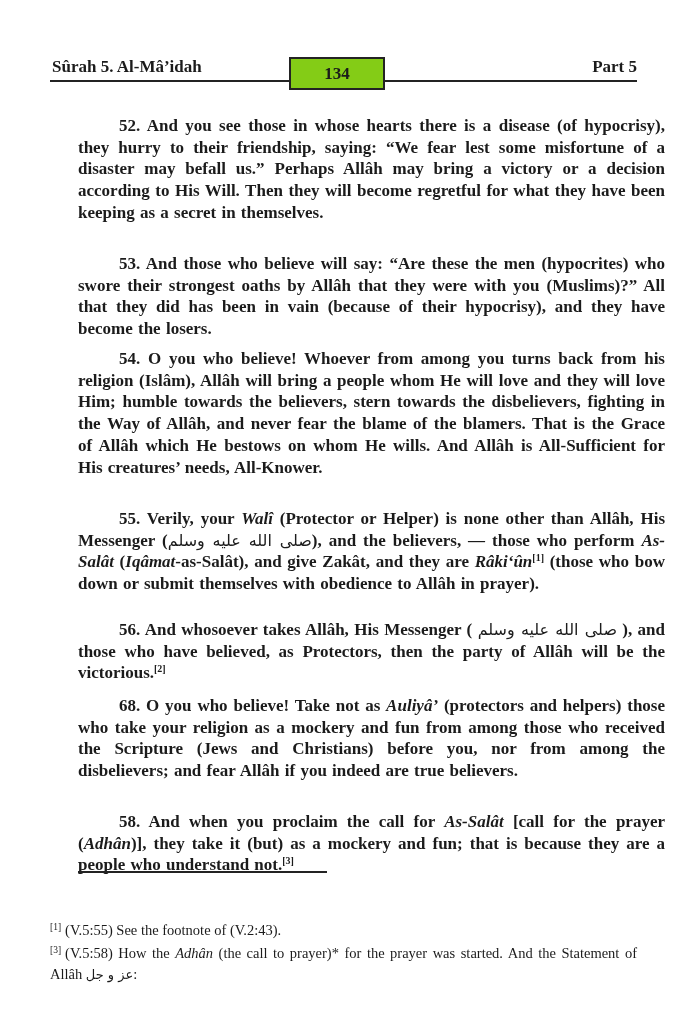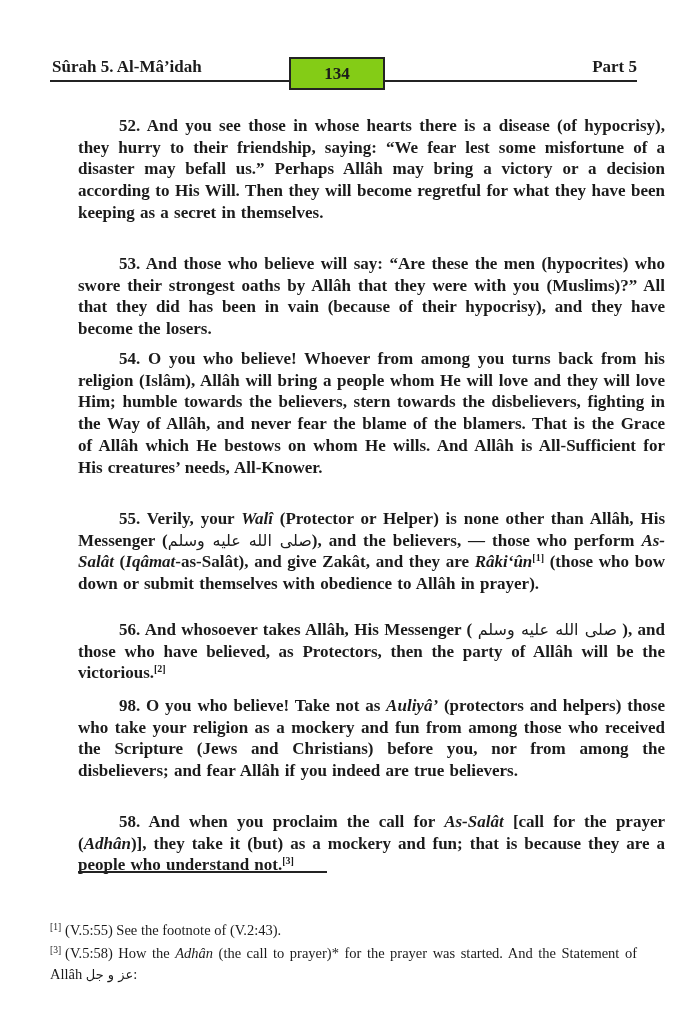--- a/index.html
+++ b/index.html
@@ -116,21 +116,21 @@
     </span>
     <span class="part-label">Part 5</span>
   </div>
 
   <div class="content">
       <p class="verse v52"><span>52. And you see those in whose hearts there is a disease (of hypocrisy), they hurry to their friendship, saying: “We fear lest some misfortune of a disaster may befall us.” Perhaps Allâh may bring a victory or a decision according to His Will. Then they will become regretful for what they have been keeping as a secret in themselves.</span></p>
       <p class="verse v53"><span>53. And those who believe will say: “Are these the men (hypocrites) who swore their strongest oaths by Allâh that they were with you (Muslims)?” All that they did has been in vain (because of their hypocrisy), and they have become the losers.</span></p>
       <p class="verse v54"><span>54. O you who believe! Whoever from among you turns back from his religion (Islâm), Allâh will bring a people whom He will love and they will love Him; humble towards the believers, stern towards the disbelievers, fighting in the Way of Allâh, and never fear the blame of the blamers. That is the Grace of Allâh which He bestows on whom He wills. And Allâh is All-Sufficient for His creatures’ needs, All-Knower.</span></p>
       <p class="verse v55"><span>55. Verily, your </span><span class="seg-i">Walî</span><span> (Protector or Helper) is none other than Allâh, His Messenger (</span><span class="seg-ar">صلى الله عليه وسلم</span><span>), and the believers, — those who perform </span><span class="seg-i">As-Salât</span><span> (</span><span class="seg-i">Iqâmat</span><span>-as-Salât), and give Zakât, and they are </span><span class="seg-i">Râki‘ûn</span><sup class="seg-sup">[1]</sup><span> (those who bow down or submit themselves with obedience to Allâh in prayer).</span></p>
       <p class="verse v56"><span>56. And whosoever takes Allâh, His Messenger ( </span><span class="seg-ar">صلى الله عليه وسلم</span><span> ), and those who have believed, as Protectors, then the party of Allâh will be the victorious.</span><sup class="seg-sup">[2]</sup></p>
-      <p class="verse v57"><span>98. O you who believe! Take not as </span><span class="seg-i">Auliyâ’</span><span> (protectors and helpers) those who take your religion as a mockery and fun from among those who received the Scripture (Jews and Christians) before you, nor from among the disbelievers; and fear Allâh if you indeed are true believers.</span></p>
+      <p class="verse v57"><span>68. O you who believe! Take not as </span><span class="seg-i">Auliyâ’</span><span> (protectors and helpers) those who take your religion as a mockery and fun from among those who received the Scripture (Jews and Christians) before you, nor from among the disbelievers; and fear Allâh if you indeed are true believers.</span></p>
       <p class="verse v58"><span>58. And when you proclaim the call for </span><span class="seg-i">As-Salât</span><span> [call for the prayer (</span><span class="seg-i">Adhân</span><span>)], they take it (but) as a mockery and fun; that is because they are a people who understand not.</span><sup class="seg-sup">[3]</sup></p>
     </div>
 
   <div class="fn-separator"></div>
 
   <div class="footnotes">
       <p class="footnote"><sup class="fn-marker">[1]</sup><span>(V.5:55) See the footnote of (V.2:43).</span></p>
       <p class="footnote"><sup class="fn-marker">[3]</sup><span>(V.5:58) How the </span><span class="seg-i">Adhân</span><span> (the call to prayer)* for the prayer was started. And the Statement of Allâh </span><span class="seg-ar">عز و جل</span><span>:</span></p>
     </div>
 

